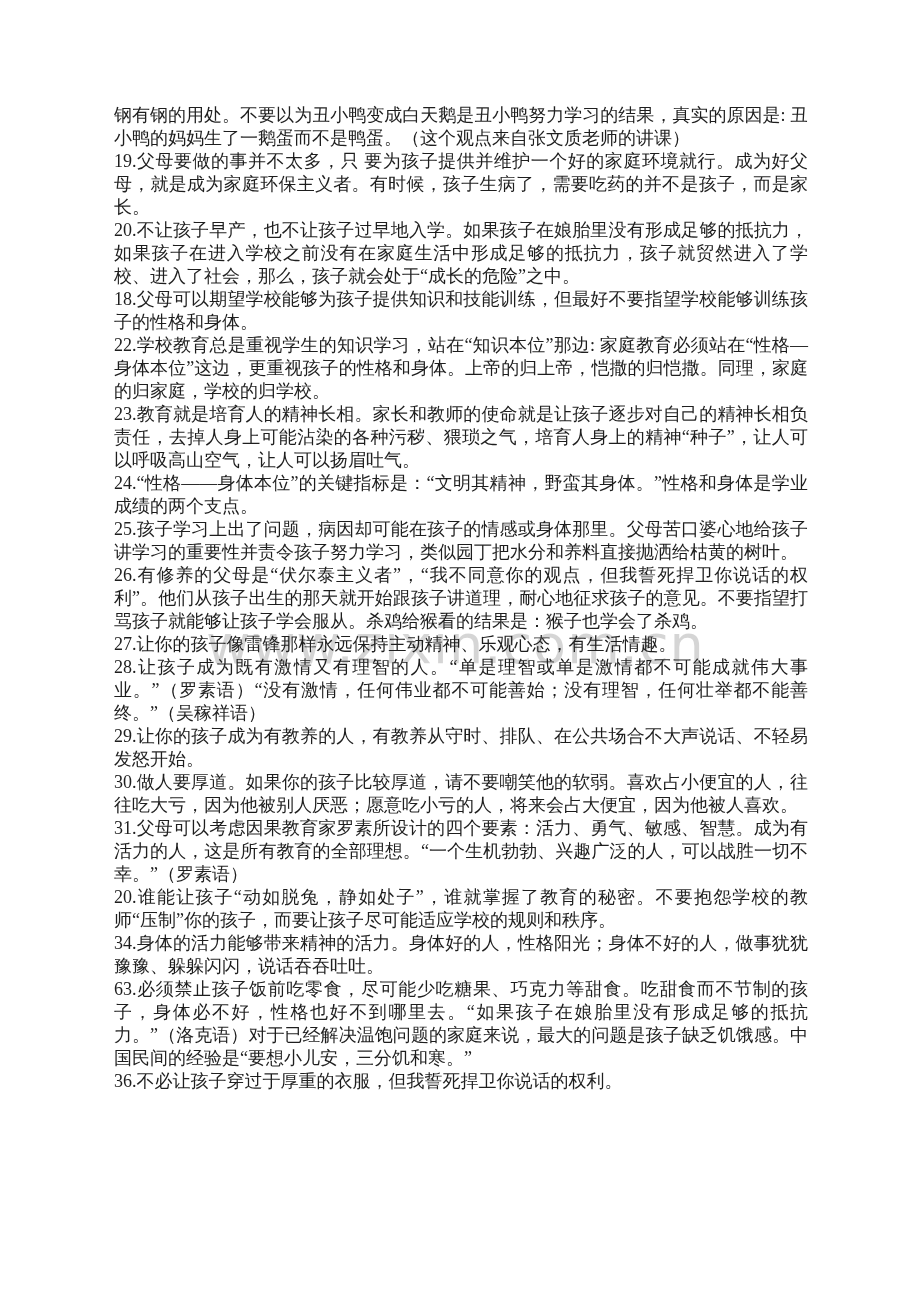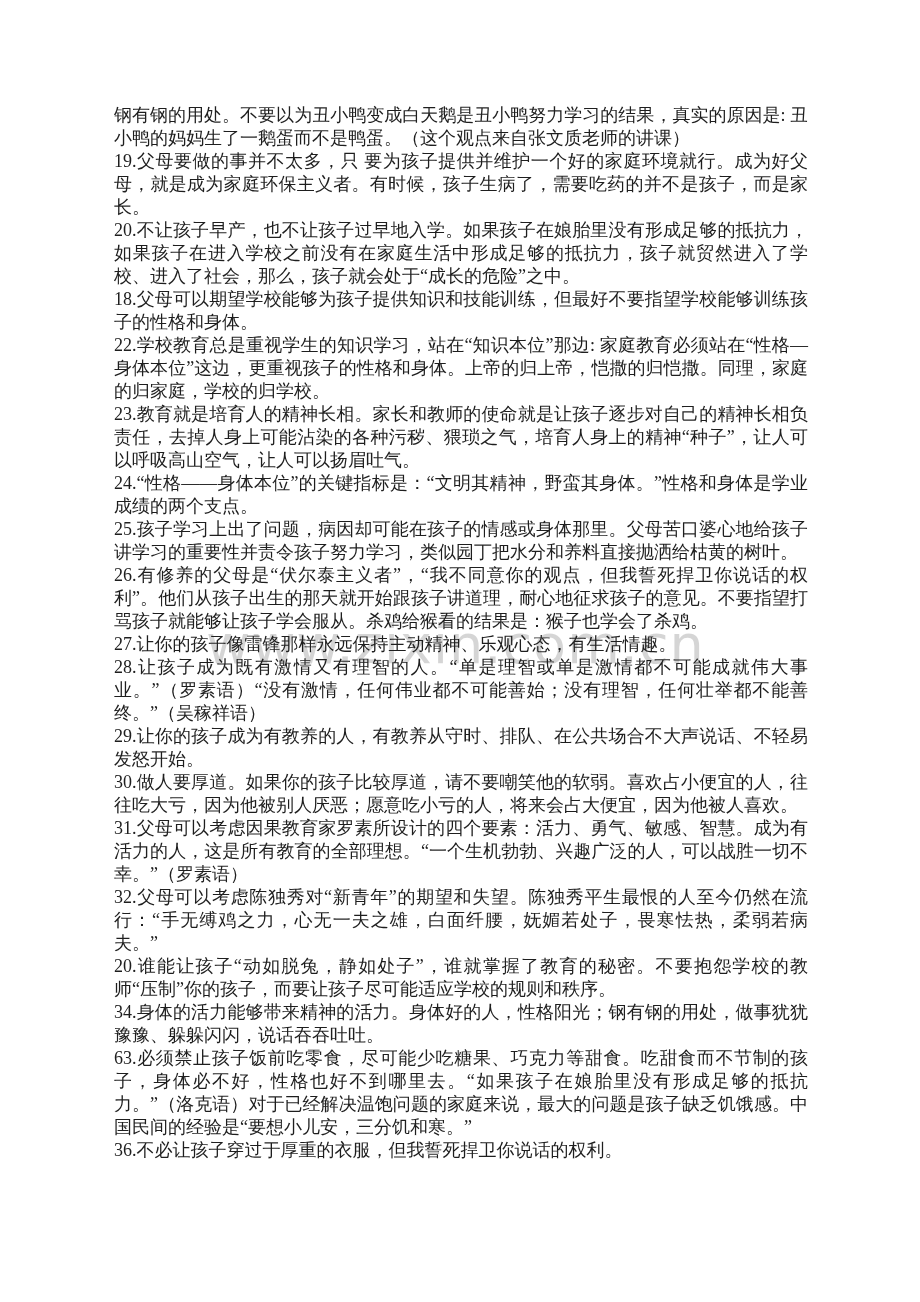--- a/index.html
+++ b/index.html
@@ -70,20 +70,19 @@
     <p class="para"><span class="num">22.</span><span>学校教育总是重视学生的知识学习，站在“知识本位”那边: 家庭教育必须站在“性格—身体本位”这边，更重视孩子的性格和身体。上帝的归上帝，恺撒的归恺撒。同理，家庭的归家庭，学校的归学校。</span></p>
     <p class="para"><span class="num">23.</span><span>教育就是培育人的精神长相。家长和教师的使命就是让孩子逐步对自己的精神长相负责任，去掉人身上可能沾染的各种污秽、猥琐之气，培育人身上的精神“种子”，让人可以呼吸高山空气，让人可以扬眉吐气。</span></p>
     <p class="para"><span class="num">24.</span><span>“性格——身体本位”的关键指标是：“文明其精神，野蛮其身体。”性格和身体是学业成绩的两个支点。</span></p>
     <p class="para"><span class="num">25.</span><span>孩子学习上出了问题，病因却可能在孩子的情感或身体那里。父母苦口婆心地给孩子讲学习的重要性并责令孩子努力学习，类似园丁把水分和养料直接抛洒给枯黄的树叶。</span></p>
     <p class="para"><span class="num">26.</span><span>有修养的父母是“伏尔泰主义者”，“我不同意你的观点，但我誓死捍卫你说话的权利”。他们从孩子出生的那天就开始跟孩子讲道理，耐心地征求孩子的意见。不要指望打骂孩子就能够让孩子学会服从。杀鸡给猴看的结果是：猴子也学会了杀鸡。</span></p>
     <p class="para"><span class="num">27.</span><span>让你的孩子像雷锋那样永远保持主动精神、乐观心态，有生活情趣。</span></p>
     <p class="para"><span class="num">28.</span><span>让孩子成为既有激情又有理智的人。“单是理智或单是激情都不可能成就伟大事业。”（罗素语）“没有激情，任何伟业都不可能善始；没有理智，任何壮举都不能善终。”（吴稼祥语）</span></p>
     <p class="para"><span class="num">29.</span><span>让你的孩子成为有教养的人，有教养从守时、排队、在公共场合不大声说话、不轻易发怒开始。</span></p>
     <p class="para"><span class="num">30.</span><span>做人要厚道。如果你的孩子比较厚道，请不要嘲笑他的软弱。喜欢占小便宜的人，往往吃大亏，因为他被别人厌恶；愿意吃小亏的人，将来会占大便宜，因为他被人喜欢。</span></p>
     <p class="para"><span class="num">31.</span><span>父母可以考虑因果教育家罗素所设计的四个要素：活力、勇气、敏感、智慧。成为有活力的人，这是所有教育的全部理想。“一个生机勃勃、兴趣广泛的人，可以战胜一切不幸。”（罗素语）</span></p>
-    <p class="para"><span class="num">32.</span><span>父母可以考虑陈独秀对“新青年”的期望和失望。陈独秀平生最恨的人至今仍然在流行：“手无缚鸡之力，心无一夫之雄，白面纤腰，妩媚若处子，畏寒怯热，柔弱若病夫。”</span></p>
     <p class="para"><span class="num">20.</span><span>谁能让孩子“动如脱兔，静如处子”，谁就掌握了教育的秘密。不要抱怨学校的教师“压制”你的孩子，而要让孩子尽可能适应学校的规则和秩序。</span></p>
-    <p class="para"><span class="num">34.</span><span>身体的活力能够带来精神的活力。身体好的人，性格阳光；钢有钢的用处，做事犹犹豫豫、躲躲闪闪，说话吞吞吐吐。</span></p>
+    <p class="para"><span class="num">34.</span><span>身体的活力能够带来精神的活力。身体好的人，性格阳光；身体不好的人，做事犹犹豫豫、躲躲闪闪，说话吞吞吐吐。</span></p>
     <p class="para"><span class="num">63.</span><span>必须禁止孩子饭前吃零食，尽可能少吃糖果、巧克力等甜食。吃甜食而不节制的孩子，身体必不好，性格也好不到哪里去。“如果孩子在娘胎里没有形成足够的抵抗力。”（洛克语）对于已经解决温饱问题的家庭来说，最大的问题是孩子缺乏饥饿感。中国民间的经验是“要想小儿安，三分饥和寒。”</span></p>
     <p class="para"><span class="num">36.</span><span>不必让孩子穿过于厚重的衣服，但我誓死捍卫你说话的权利。</span></p>
   </div>
 
 </div>
 
 </body></html>

